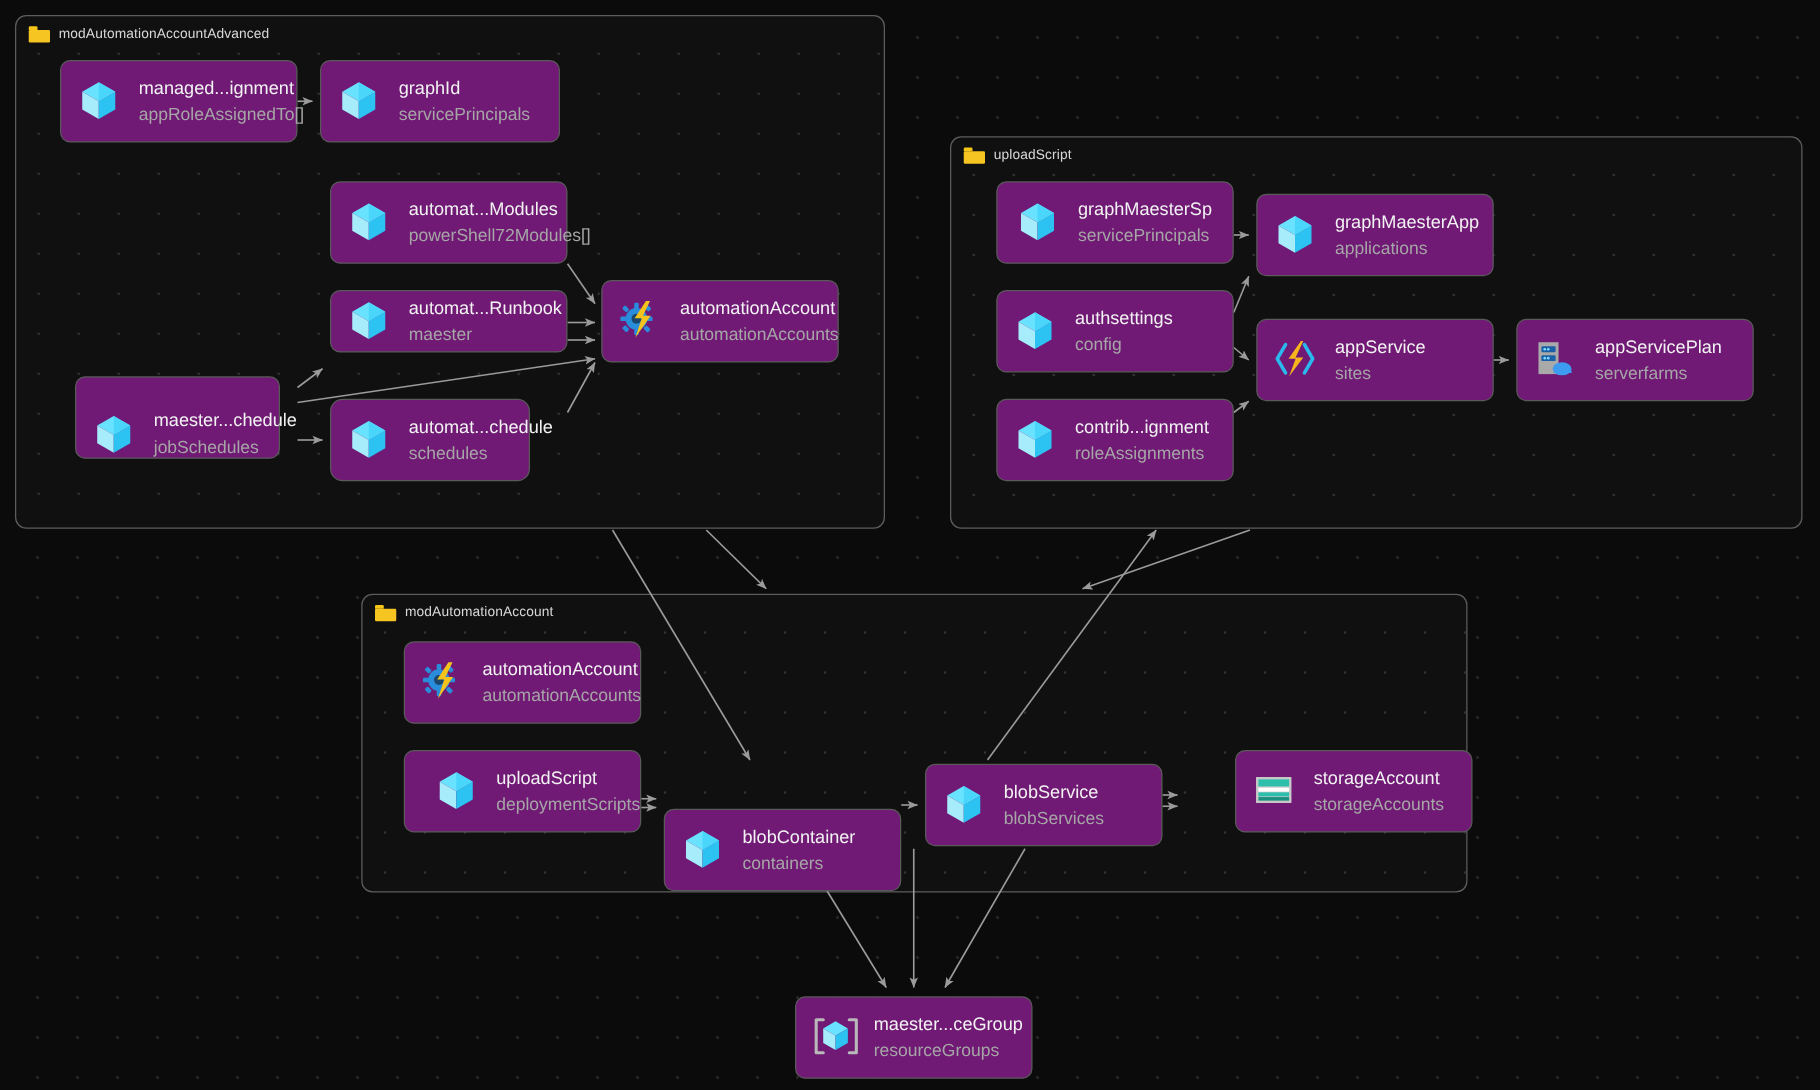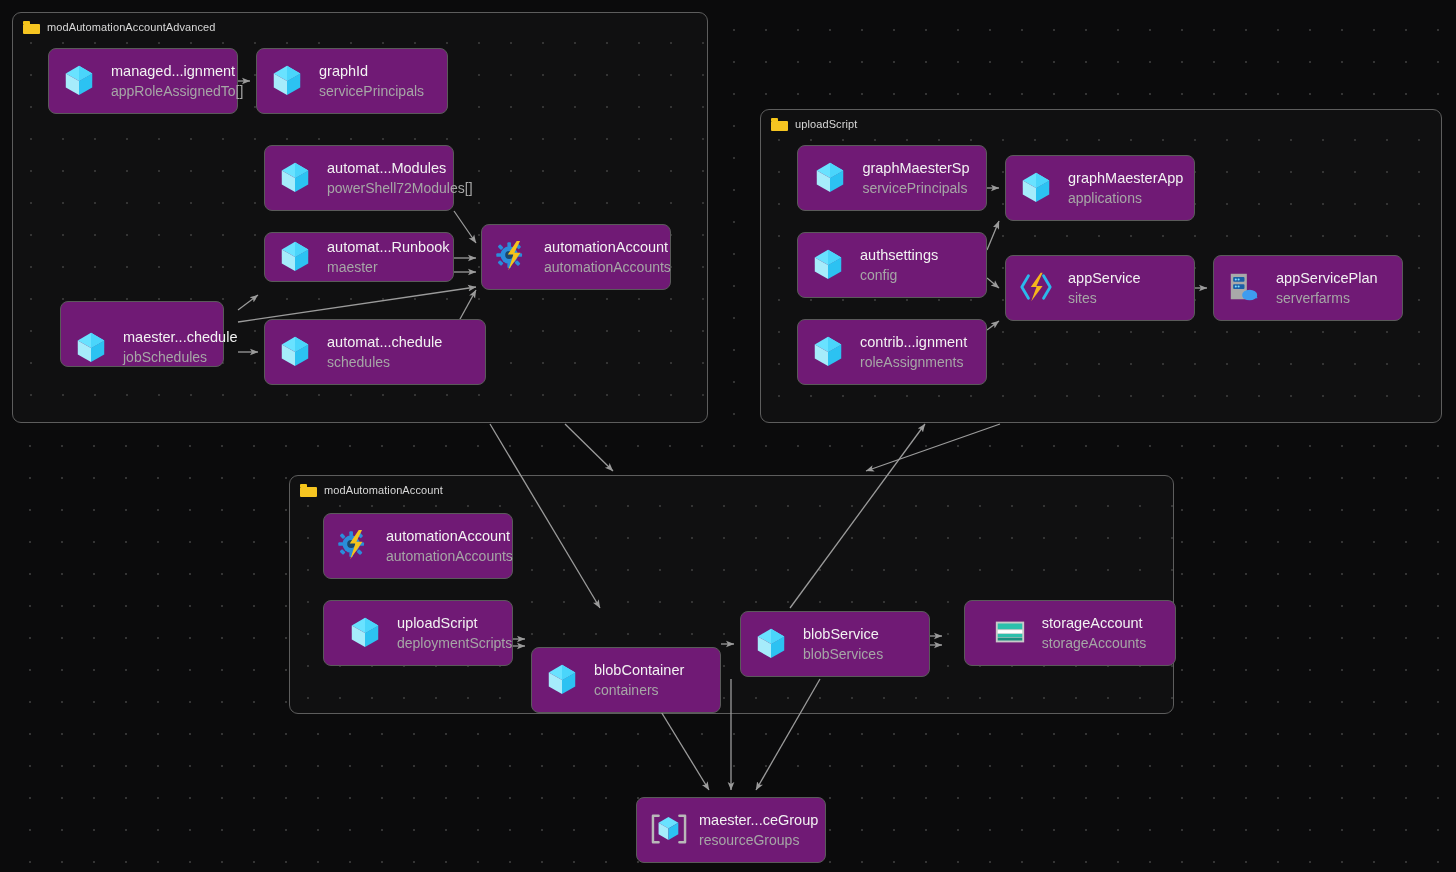--- a/index.html
+++ b/index.html
@@ -203,21 +203,21 @@
     <path d="M4 11 L18 19 L18 34 L4 26 Z" fill="#a6ecfb"></path>
     <path d="M32 11 L18 19 L18 34 L32 26 Z" fill="#2cc2f2"></path>
     <path d="M18 3 L32 11 L18 19 Z" fill="#4ad5fb"></path>
   </svg>
         </span>
         <span class="txt">
           <span class="title">automat...Runbook</span>
           <span class="sub">maester</span>
         </span>
       </div>
-      <div class="node" style="left: 264px; top: 319px; width: 222px; height: 66px;">
+      <div class="node" style="left: 264px; top: 319px; width: 160px; height: 66px; border-radius: 10px;">
         <span class="ico">
           <svg class="cube" viewBox="0 0 36 36">
     <defs>
       <linearGradient id="cg1" x1="0" y1="0" x2="1" y2="1">
         <stop offset="0" stop-color="#56dcff"></stop>
                 <stop offset="1" stop-color="#2bb8ec"></stop>
       </linearGradient>
     </defs>
     <path d="M18 3 L32 11 L18 19 L4 11 Z" fill="#69e2ff"></path>
     <path d="M4 11 L18 19 L18 34 L4 26 Z" fill="#a6ecfb"></path>
@@ -465,21 +465,21 @@
     <path d="M4 11 L18 19 L18 34 L4 26 Z" fill="#a6ecfb"></path>
     <path d="M32 11 L18 19 L18 34 L32 26 Z" fill="#2cc2f2"></path>
     <path d="M18 3 L32 11 L18 19 Z" fill="#4ad5fb"></path>
   </svg>
         </span>
         <span class="txt">
           <span class="title">blobService</span>
           <span class="sub">blobServices</span>
         </span>
       </div>
-      <div class="node" style="left: 964px; top: 600px; width: 212px; height: 66px; justify-content: center;">
+      <div class="node" style="left: 988px; top: 600px; width: 190px; height: 66px;">
         <span class="ico">
           <svg class="cube" viewBox="0 0 36 36">
     <rect x="3" y="7" width="30" height="22" fill="#c9c9c9"></rect>
     <rect x="5" y="9" width="26" height="6" fill="#2cc0ac"></rect>
     <rect x="5" y="16" width="26" height="3.4" fill="#ffffff"></rect>
     <rect x="5" y="20" width="26" height="3.4" fill="#2cc0ac"></rect>
     <rect x="5" y="24" width="26" height="3" fill="#1b8f80"></rect>
   </svg>
         </span>
         <span class="txt">

